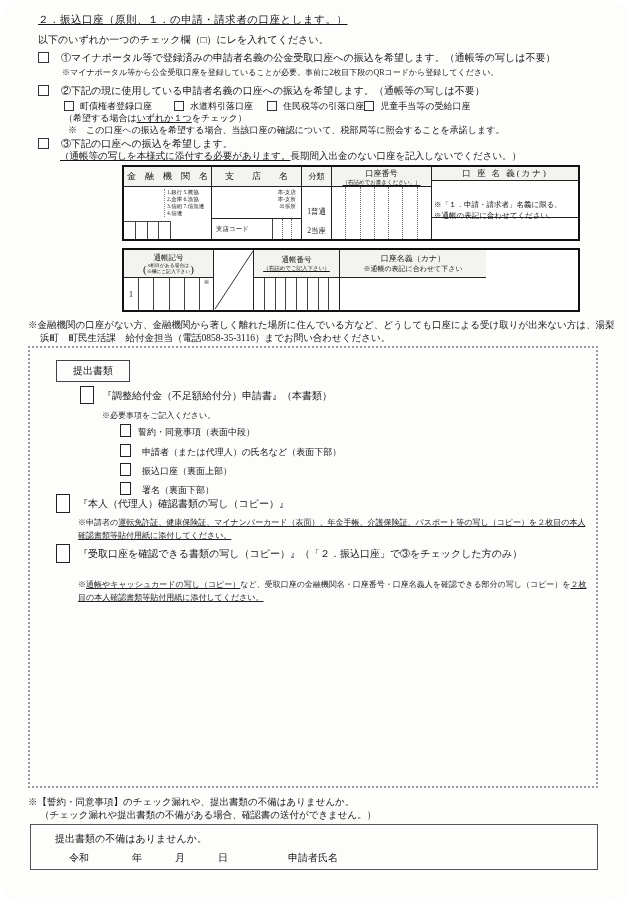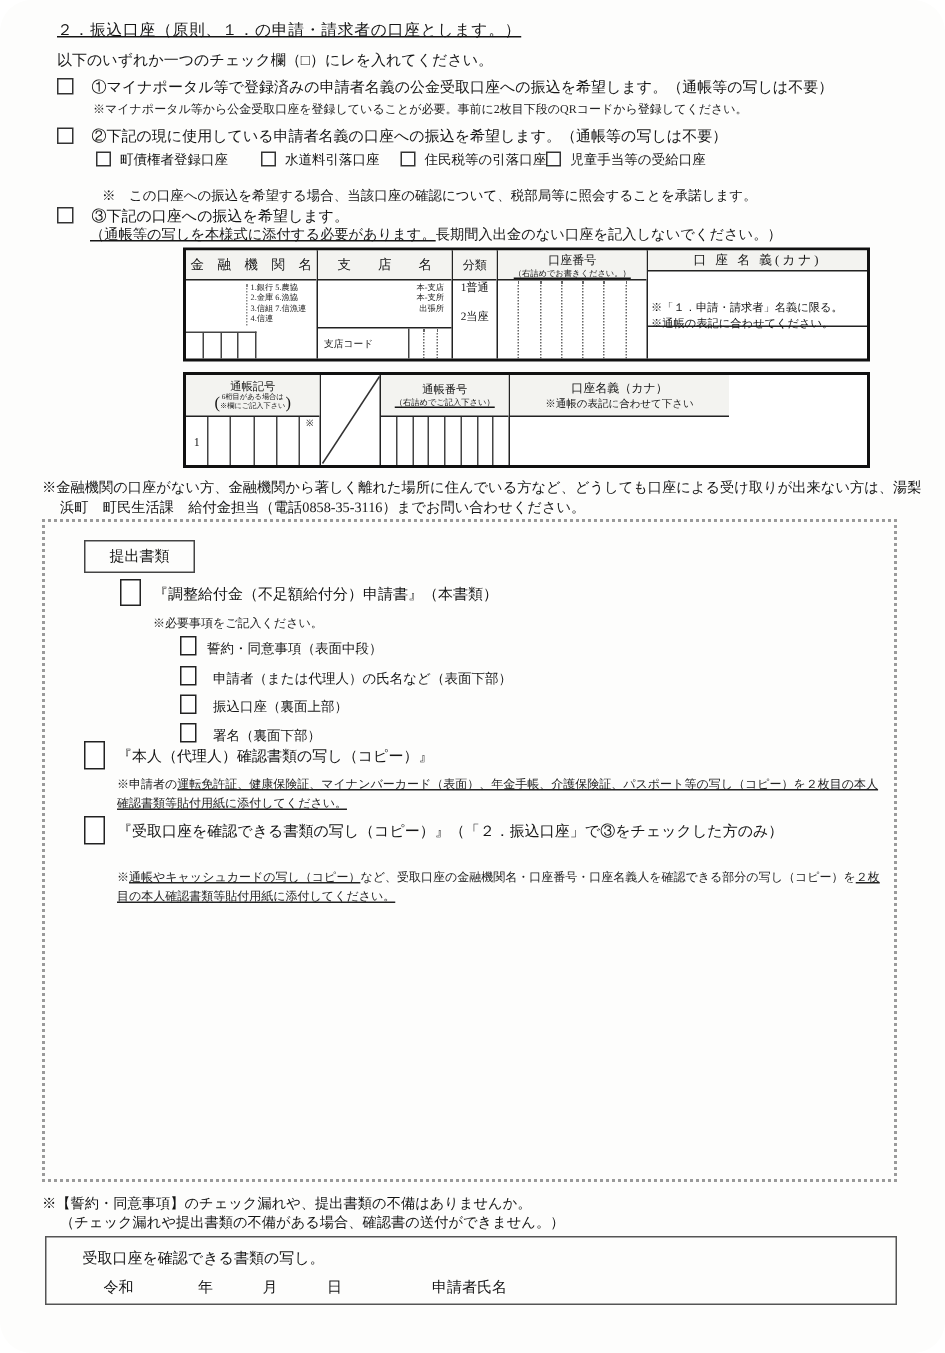--- a/index.html
+++ b/index.html
@@ -56,20 +56,23 @@
   <div class="abs row t-sub" style="left:64px;top:100px;">
     <span class="cb cb-sm gap-s"></span>
     <span style="margin-right:22px;">町債権者登録口座</span>
     <span class="cb cb-sm gap-s"></span>
     <span style="margin-right:14px;">水道料引落口座</span>
     <span class="cb cb-sm gap-s"></span>
     <span style="">住民税等の引落口座</span>
     <span class="cb cb-sm gap-s"></span>
     <span>児童手当等の受給口座</span>
   </div>
+  <div class="abs t-sub" style="left:64px;top:112px;">
+    <span>（希望する場合は</span><span class="u">いずれか１つ</span><span>をチェック）</span>
+  </div>
   <div class="abs t-sub" style="left:68px;top:124px;">※　この口座への振込を希望する場合、当該口座の確認について、税部局等に照会することを承諾します。</div>
 
   <div class="abs row" style="left:38px;top:137px;width:560px;">
     <span class="cb gap"></span>
     <span class="t-main">③下記の口座への振込を希望します。</span>
   </div>
   <div class="abs" style="left:60px;top:150px;font-size:9.5px;">
     <span class="u">（通帳等の写しを本様式に添付する必要があります。</span><span>長期間入出金のない口座を記入しないでください。）</span>
   </div>
 
@@ -105,21 +108,21 @@
         <span class="cells" style="width:28px;border-left:1px solid #444;">
           <span class="cell"></span>
           <span class="cell"></span>
           <span class="cell"></span>
         </span>
       </div>
     </div>
 
     <div class="col" style="width:30px;">
       <div class="hd" style="height:20px;font-size:8px;">分類</div>
-      <div style="flex:1;text-align:center;font-size:7.5px;padding-top:0;">
+      <div style="flex:1;text-align:center;font-size:7.5px;padding-top:20px;">
         <div>1普通</div>
         <div style="margin-top:9px;">2当座</div>
       </div>
     </div>
 
     <div class="col" style="width:100px;">
       <div class="hd" style="height:20px;">
         <span style="font-size:8px;">口座番号</span>
         <span class="u" style="font-size:5.5px;">（右詰めでお書きください。）</span>
       </div>
@@ -230,21 +233,21 @@
     <div class="abs t-main" style="left:48px;top:199px;">『受取口座を確認できる書類の写し（コピー）』（「２．振込口座」で③をチェックした方のみ）</div>
     <div class="abs t-note" style="left:48px;top:230px;width:516px;line-height:13px;">
       <span>※</span><span class="u">通帳やキャッシュカードの写し（コピー）</span><span>など、受取口座の金融機関名・口座番号・口座名義人を確認できる部分の写し（コピー）を</span><span class="u">２枚目の本人確認書類等貼付用紙に添付してください。</span>
     </div>
   </div>
 
   <div class="abs" style="left:28px;top:796px;font-size:9.5px;">※【誓約・同意事項】のチェック漏れや、提出書類の不備はありませんか。</div>
   <div class="abs" style="left:40px;top:809px;font-size:9.5px;">（チェック漏れや提出書類の不備がある場合、確認書の送付ができません。）</div>
 
   <div class="abs footer-box" style="left:30px;top:824px;width:568px;height:46px;">
-    <div class="abs t-main" style="left:24px;top:7px;">受取口座を確認できる書類の写し。</div>
+    <div class="abs t-main" style="left:24px;top:7px;">提出書類の不備はありませんか。</div>
     <div class="abs t-main" style="left:38px;top:26px;">
       <span>令和</span>
       <span style="display:inline-block;width:38px;"></span>
       <span>年</span>
       <span style="display:inline-block;width:28px;"></span>
       <span>月</span>
       <span style="display:inline-block;width:28px;"></span>
       <span>日</span>
       <span style="display:inline-block;width:55px;"></span>
       <span>申請者氏名</span>

